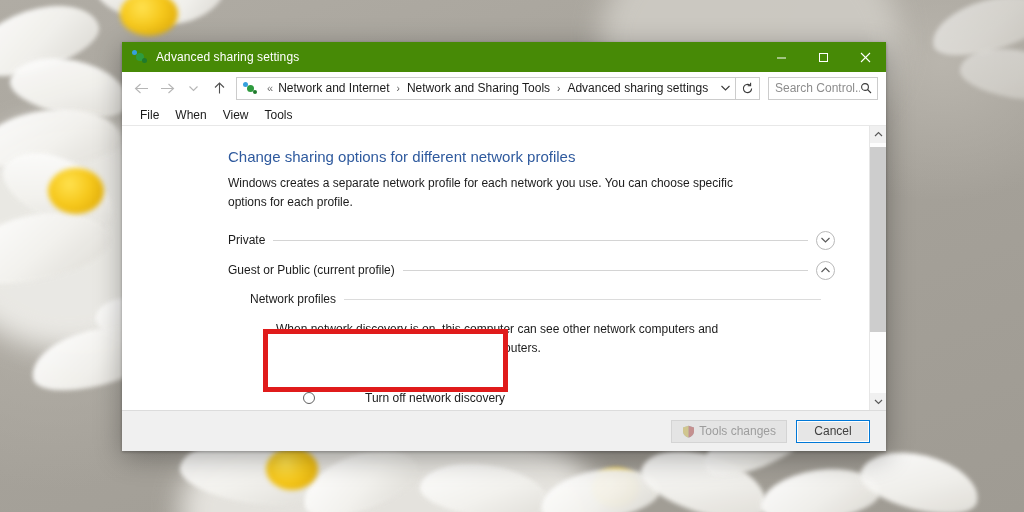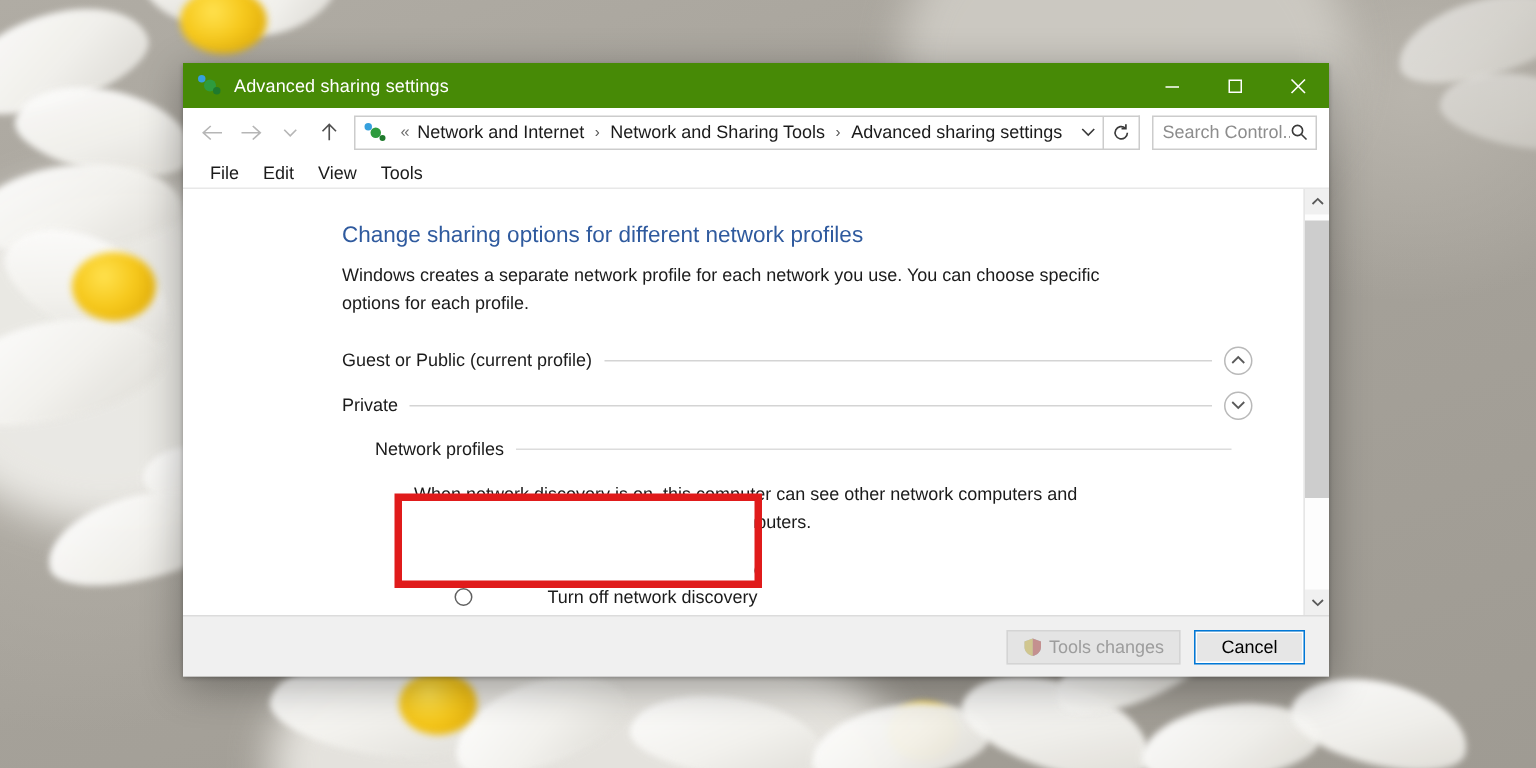--- a/index.html
+++ b/index.html
@@ -396,21 +396,21 @@
   .btn {
     height: 23px;
     min-width: 86px;
     font-size: 12px;
     display: flex;
     align-items: center;
     justify-content: center;
     padding: 0 10px;
     background: #e6e6e6;
     border: 1px solid #cfcfcf;
-    color: #000000;
+    color: #404040;
     white-space: nowrap;
   }
   .btn.disabled { color: #9d9d9d; background: #e4e4e4; border-color: #d4d4d4; }
   .btn.focused {
     background: #e6e6e6;
     border: 1px solid #0078d7;
     box-shadow: inset 0 0 0 1px #ffffff;
     margin-left: 9px;
     min-width: 74px;
   }
@@ -544,47 +544,47 @@
           <svg width="12" height="12" viewBox="0 0 12 12">
               <circle cx="5" cy="5" r="3.4" fill="none" stroke="currentColor" stroke-width="1.1"></circle>
               <line x1="7.5" y1="7.5" x2="11" y2="11" stroke="currentColor" stroke-width="1.1"></line>
             </svg>
         </span>
       </div>
     </div>
 
     <div id="menubar">
       <div class="menu-item">File</div>
-      <div class="menu-item">Edit</div>
+      <div class="menu-item">When</div>
       <div class="menu-item">View</div>
       <div class="menu-item">Tools</div>
     </div>
 
     <div id="content-wrap">
       <div id="content">
 
         <div id="page-title">Change sharing options for different network profiles</div>
         <div id="page-desc">Windows creates a separate network profile for each network you use. You can choose specific options for each profile.</div>
+
+        <div class="profile-row">
+          <span class="profile-label">Private</span>
+          <span class="rule"></span>
+          <span class="chev-circle">
+            <svg width="11" height="8" viewBox="0 0 11 8">
+                <path d="M1.5 2 L5.5 6 L9.5 2" fill="none" stroke="currentColor" stroke-width="1.2"></path>
+              </svg>
+          </span>
+        </div>
 
         <div class="profile-row">
           <span class="profile-label">Guest or Public (current profile)</span>
           <span class="rule"></span>
           <span class="chev-circle">
             <svg width="11" height="8" viewBox="0 0 11 8">
                 <path d="M1.5 6 L5.5 2 L9.5 6" fill="none" stroke="currentColor" stroke-width="1.2"></path>
-              </svg>
-          </span>
-        </div>
-
-        <div class="profile-row">
-          <span class="profile-label">Private</span>
-          <span class="rule"></span>
-          <span class="chev-circle">
-            <svg width="11" height="8" viewBox="0 0 11 8">
-                <path d="M1.5 2 L5.5 6 L9.5 2" fill="none" stroke="currentColor" stroke-width="1.2"></path>
               </svg>
           </span>
         </div>
 
         <div class="sub-row">
           <span class="sub-label">Network profiles</span>
           <span class="sub-rule"></span>
         </div>
 
         <div id="discovery-desc">

